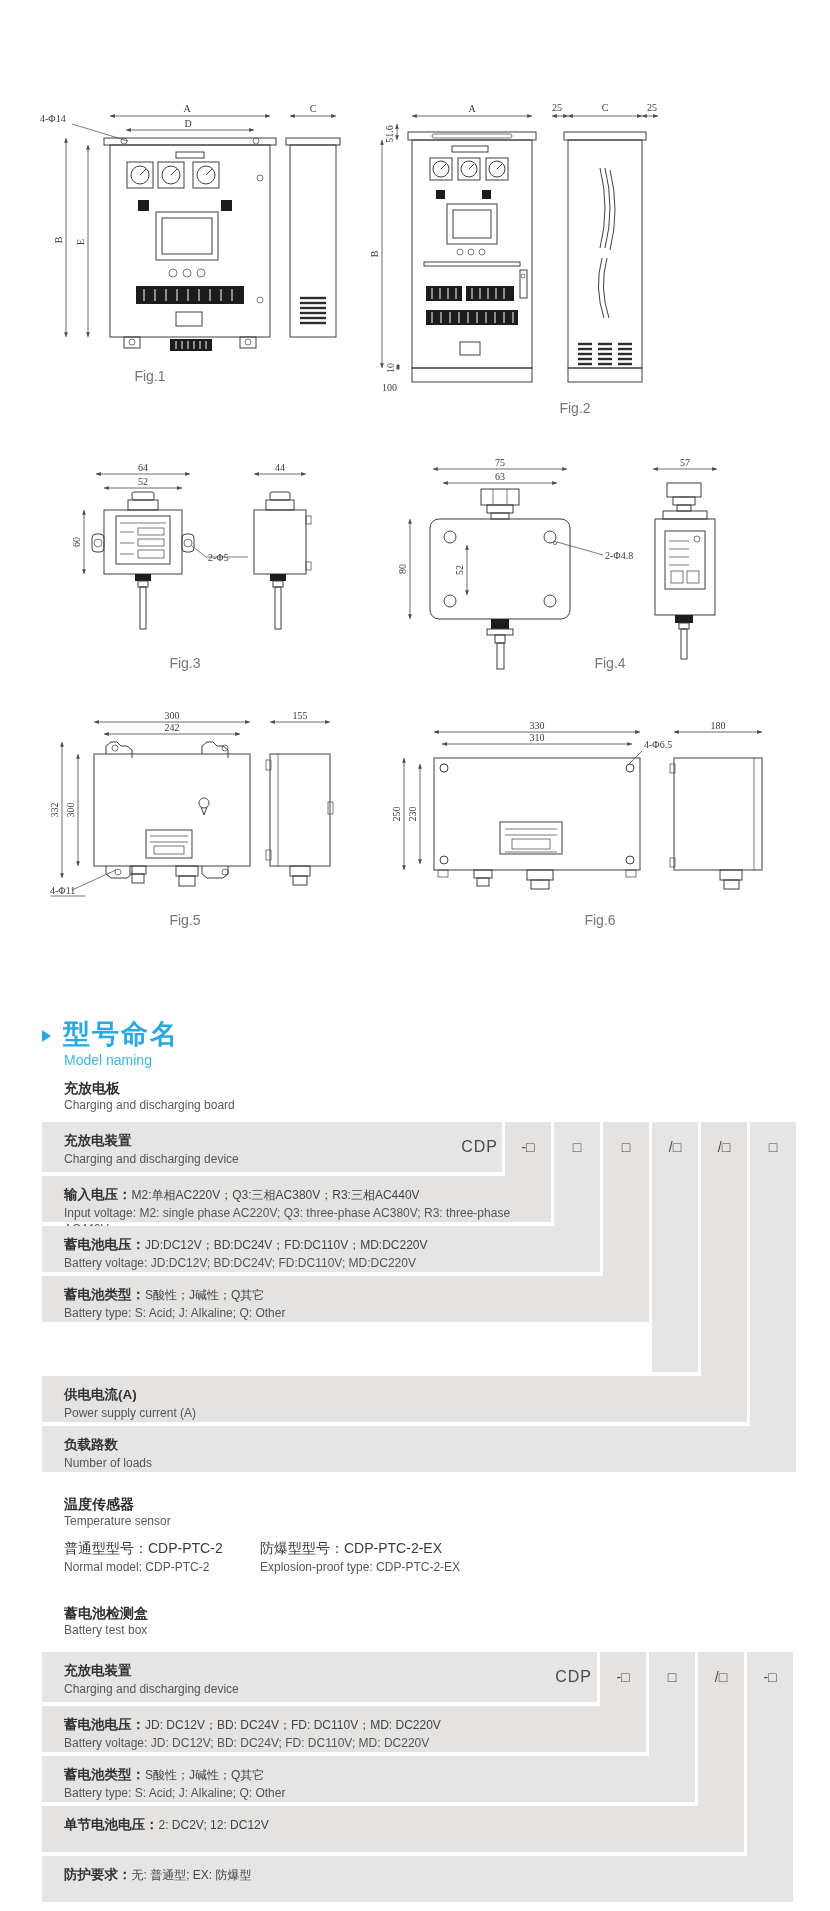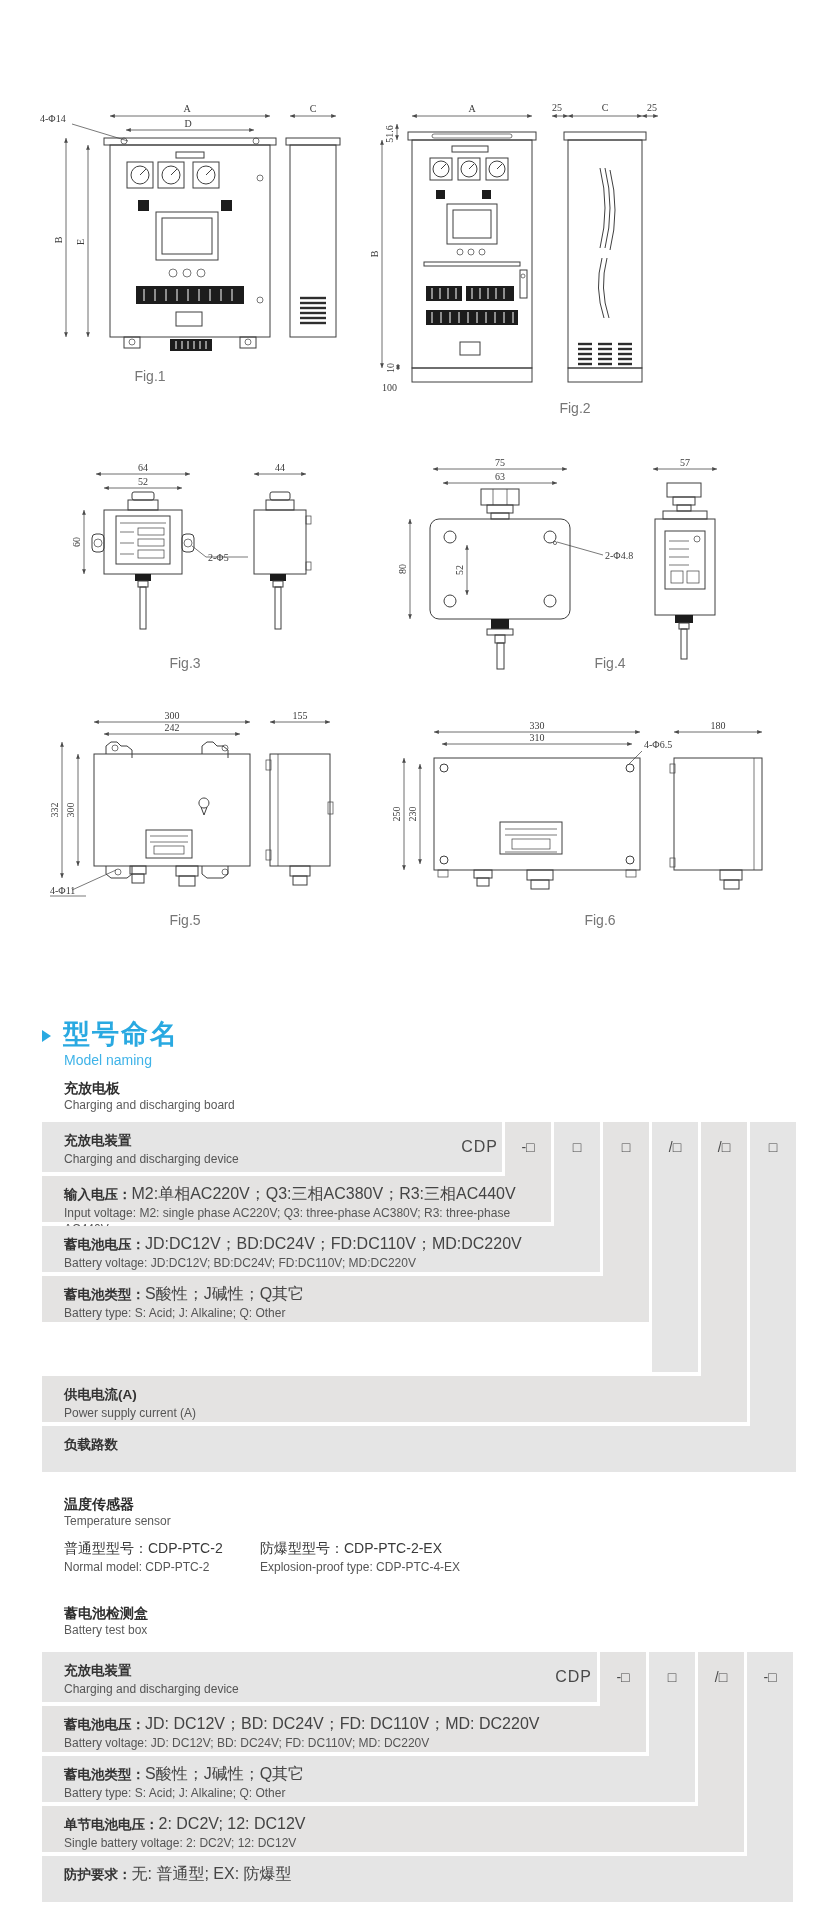--- a/index.html
+++ b/index.html
@@ -21,21 +21,21 @@
   .h-zh{font-size:14px;font-weight:bold;color:#2e2e2e;}
   .h-en{font-size:12px;color:#5a5a5a;}
   
   .tbl{position:absolute;}
   .band{position:absolute;left:0;}
   .blue{background:#e5e5e5;}
   .gray{background:#e4e3e2;}
   .strip{position:absolute;top:0;}
   .rowtxt{padding:7px 0 0 22px;line-height:1.35;}
   .zh-l{font-size:13.5px;font-weight:bold;color:#333;}
-  .zh-v{font-size:16px;color:#444;}
+  .zh-v{font-size:12px;color:#444;}
   .en-l{font-size:12px;color:#555;display:block;}
   .prefix{position:absolute;top:0;height:59px;line-height:50px;font-size:16px;color:#4a4a4a;letter-spacing:1px;}
   .boxlbl{position:absolute;top:0;height:50px;line-height:50px;text-align:center;font-size:14px;color:#4a4a4a;}
 </style>
 </head>
 <body>
 
 <div id="page">
 
 <svg width="0" height="0" class="abs">
@@ -469,30 +469,30 @@
   <div class="band blue" style="top:104px;width:558px;height:46px;">
     <div class="rowtxt"><span class="zh-l">蓄电池电压：</span><span class="zh-v">JD:DC12V；BD:DC24V；FD:DC110V；MD:DC220V</span><span class="en-l">Battery voltage: JD:DC12V; BD:DC24V; FD:DC110V; MD:DC220V</span></div>
   </div>
   <div class="band gray" style="top:154px;width:607px;height:46px;">
     <div class="rowtxt"><span class="zh-l">蓄电池类型：</span><span class="zh-v">S酸性；J碱性；Q其它</span><span class="en-l">Battery type: S: Acid; J: Alkaline; Q: Other</span></div>
   </div>
   <div class="band gray" style="top:254px;width:705px;height:46px;">
     <div class="rowtxt"><span class="zh-l">供电电流(A)</span><span class="zh-v"></span><span class="en-l">Power supply current (A)</span></div>
   </div>
   <div class="band blue" style="top:304px;width:754px;height:46px;">
-    <div class="rowtxt"><span class="zh-l">负载路数</span><span class="zh-v"></span></div>
+    <div class="rowtxt"><span class="zh-l">负载路数</span><span class="zh-v"></span><span class="en-l">Number of loads</span></div>
   </div>
 </div>
 
 <div class="abs h-zh" style="left:64px;top:1496px;">温度传感器</div>
 <div class="abs h-en" style="left:64px;top:1514px;">Temperature sensor</div>
 <div class="abs" style="left:64px;top:1540px;font-size:14px;color:#3a3a3a;">普通型型号：CDP-PTC-2</div>
 <div class="abs" style="left:64px;top:1560px;font-size:12px;color:#555;">Normal model: CDP-PTC-2</div>
 <div class="abs" style="left:260px;top:1540px;font-size:14px;color:#3a3a3a;">防爆型型号：CDP-PTC-2-EX</div>
-<div class="abs" style="left:260px;top:1560px;font-size:12px;color:#555;">Explosion-proof type: CDP-PTC-4-EX</div>
+<div class="abs" style="left:260px;top:1560px;font-size:12px;color:#555;">Explosion-proof type: CDP-PTC-2-EX</div>
 
 <div class="abs h-zh" style="left:64px;top:1605px;">蓄电池检测盒</div>
 <div class="abs h-en" style="left:64px;top:1623px;">Battery test box</div>
 
 <div class="tbl" style="left:42px;top:1652px;width:768px;height:250px;">
   <div class="strip gray" style="left:558px;width:46px;height:100px;"></div>
   <div class="strip blue" style="left:607px;width:46px;height:150px;"></div>
   <div class="strip gray" style="left:656px;width:46px;height:200px;"></div>
   <div class="strip blue" style="left:705px;width:46px;height:250px;"></div>
   <div class="band blue" style="top:0;width:555px;height:50px;">
@@ -506,20 +506,20 @@
   <div class="boxlbl" style="left:607px;width:46px;">□</div>
   <div class="boxlbl" style="left:656px;width:46px;">/□</div>
   <div class="boxlbl" style="left:705px;width:46px;">-□</div>
   <div class="band gray" style="top:54px;width:604px;height:46px;">
     <div class="rowtxt"><span class="zh-l">蓄电池电压：</span><span class="zh-v">JD: DC12V；BD: DC24V；FD: DC110V；MD: DC220V</span><span class="en-l">Battery voltage: JD: DC12V; BD: DC24V; FD: DC110V; MD: DC220V</span></div>
   </div>
   <div class="band blue" style="top:104px;width:653px;height:46px;">
     <div class="rowtxt"><span class="zh-l">蓄电池类型：</span><span class="zh-v">S酸性；J碱性；Q其它</span><span class="en-l">Battery type: S: Acid; J: Alkaline; Q: Other</span></div>
   </div>
   <div class="band gray" style="top:154px;width:702px;height:46px;">
-    <div class="rowtxt"><span class="zh-l">单节电池电压：</span><span class="zh-v">2: DC2V; 12: DC12V</span><span class="en-l">Single battery voltage: 2: DC2V; 12: DC12V</span></div>
+    <div class="rowtxt"><span class="zh-l">单节电池电压：</span><span class="zh-v">2: DC2V; 12: DC12V</span></div>
   </div>
   <div class="band blue" style="top:204px;width:751px;height:46px;">
     <div class="rowtxt"><span class="zh-l">防护要求：</span><span class="zh-v">无: 普通型; EX: 防爆型</span></div>
   </div>
 </div>
 
 </div>
 
 </body></html>

